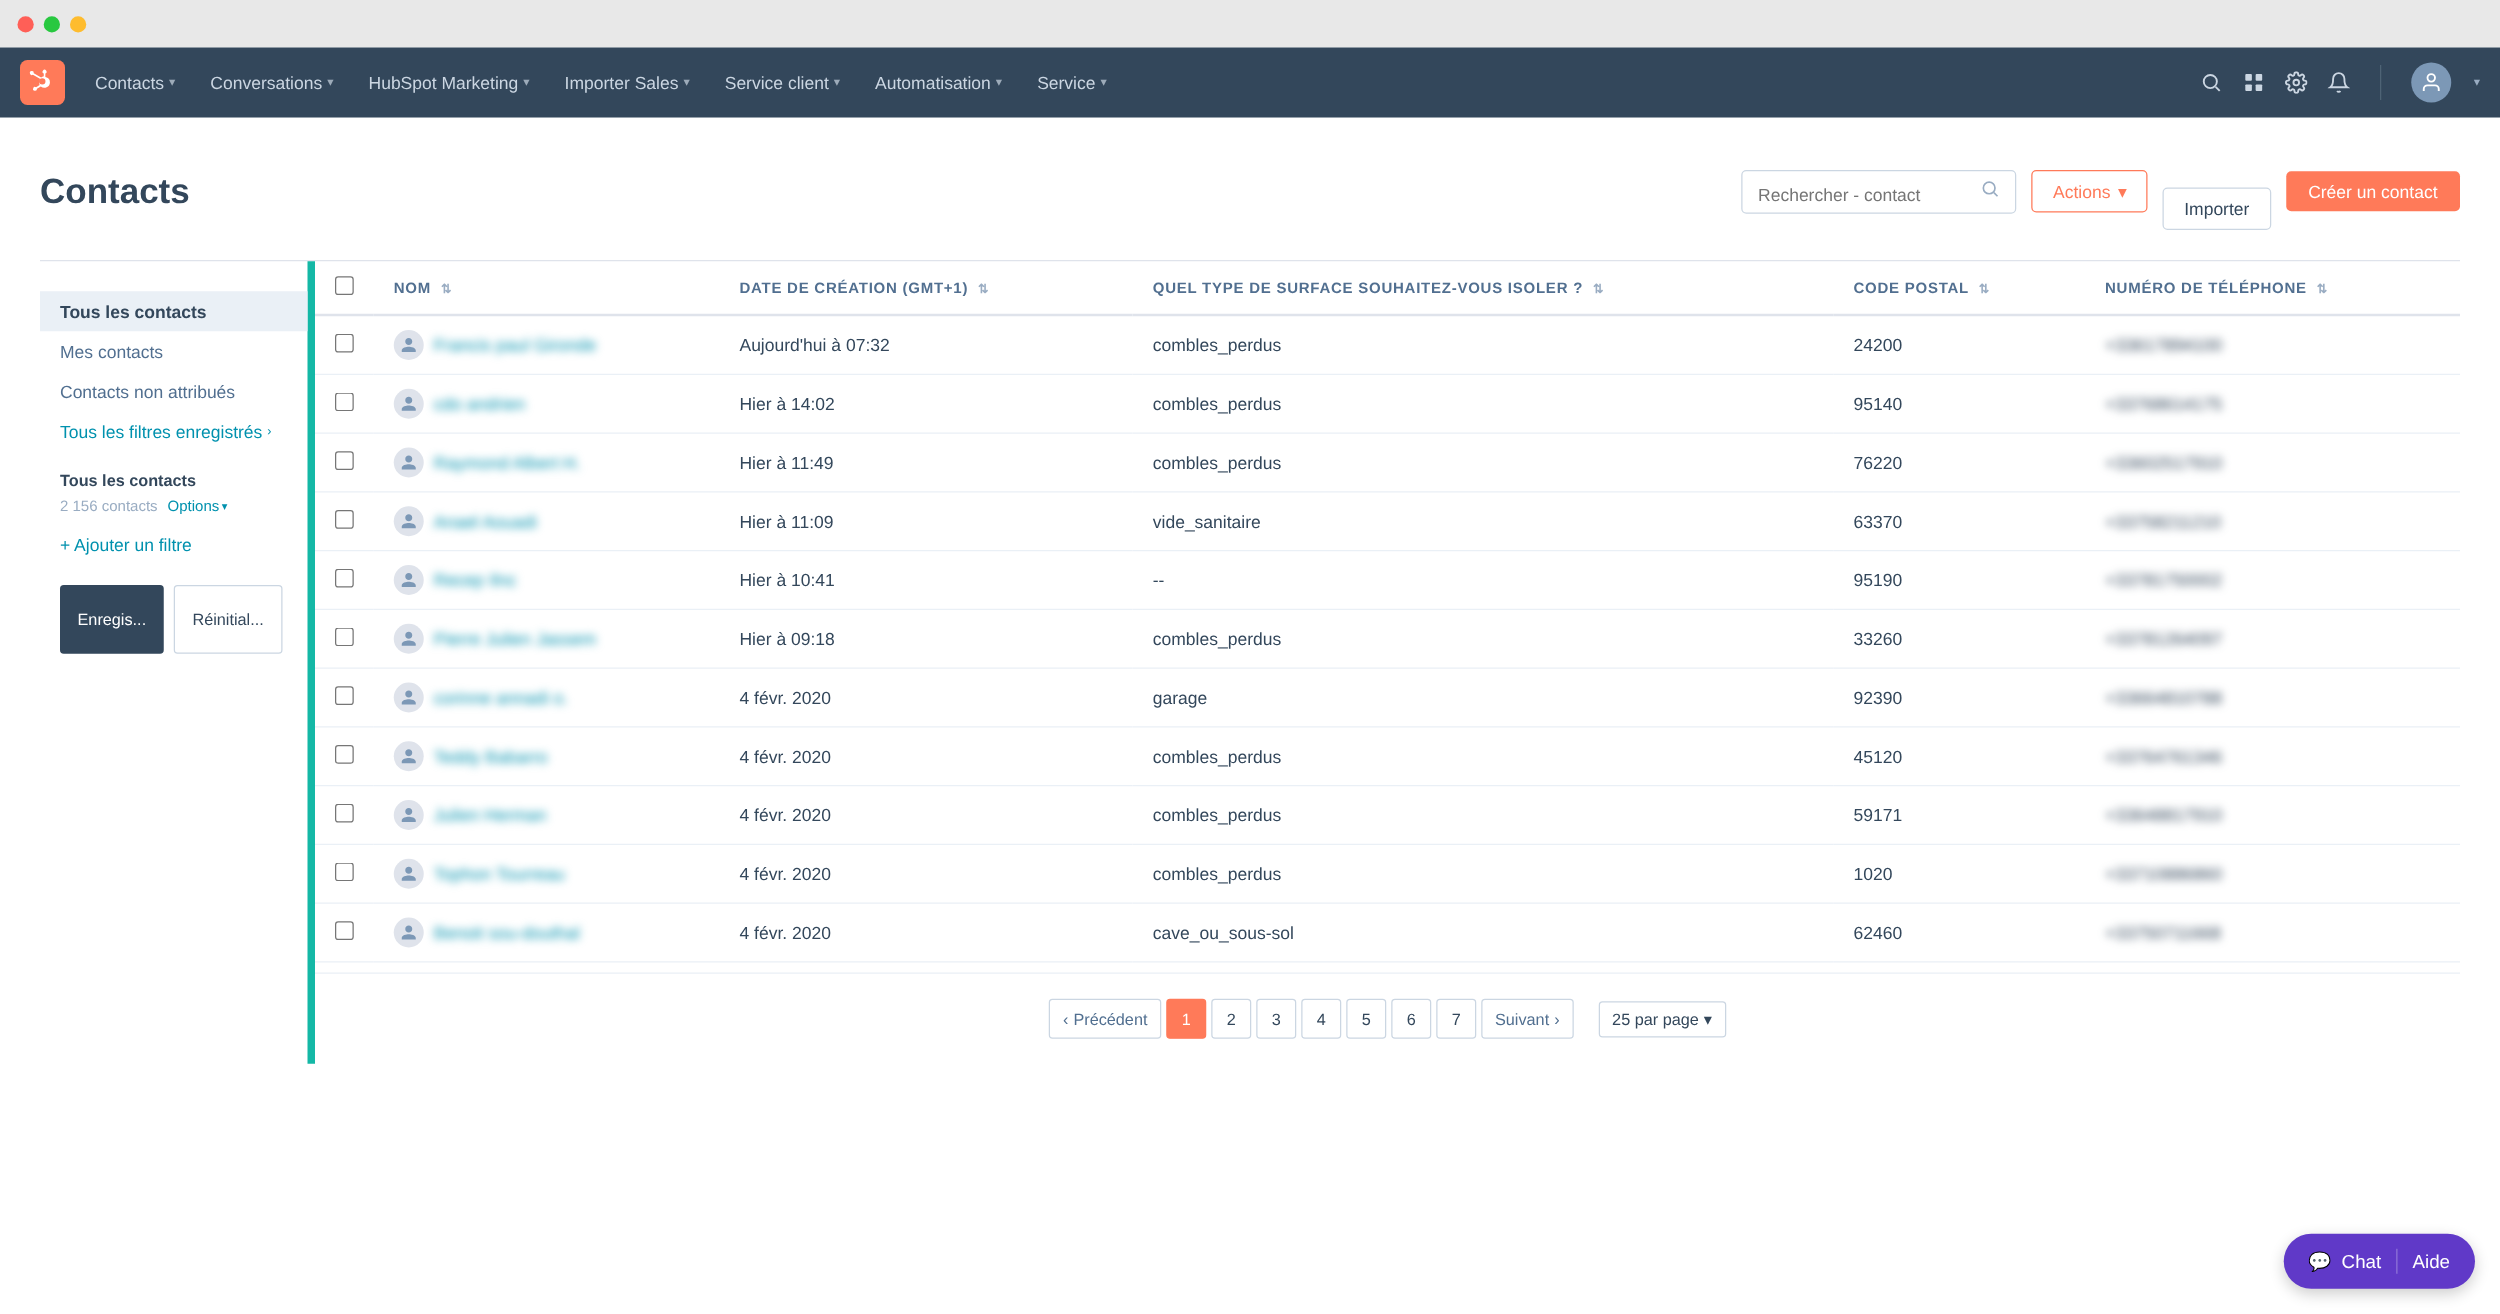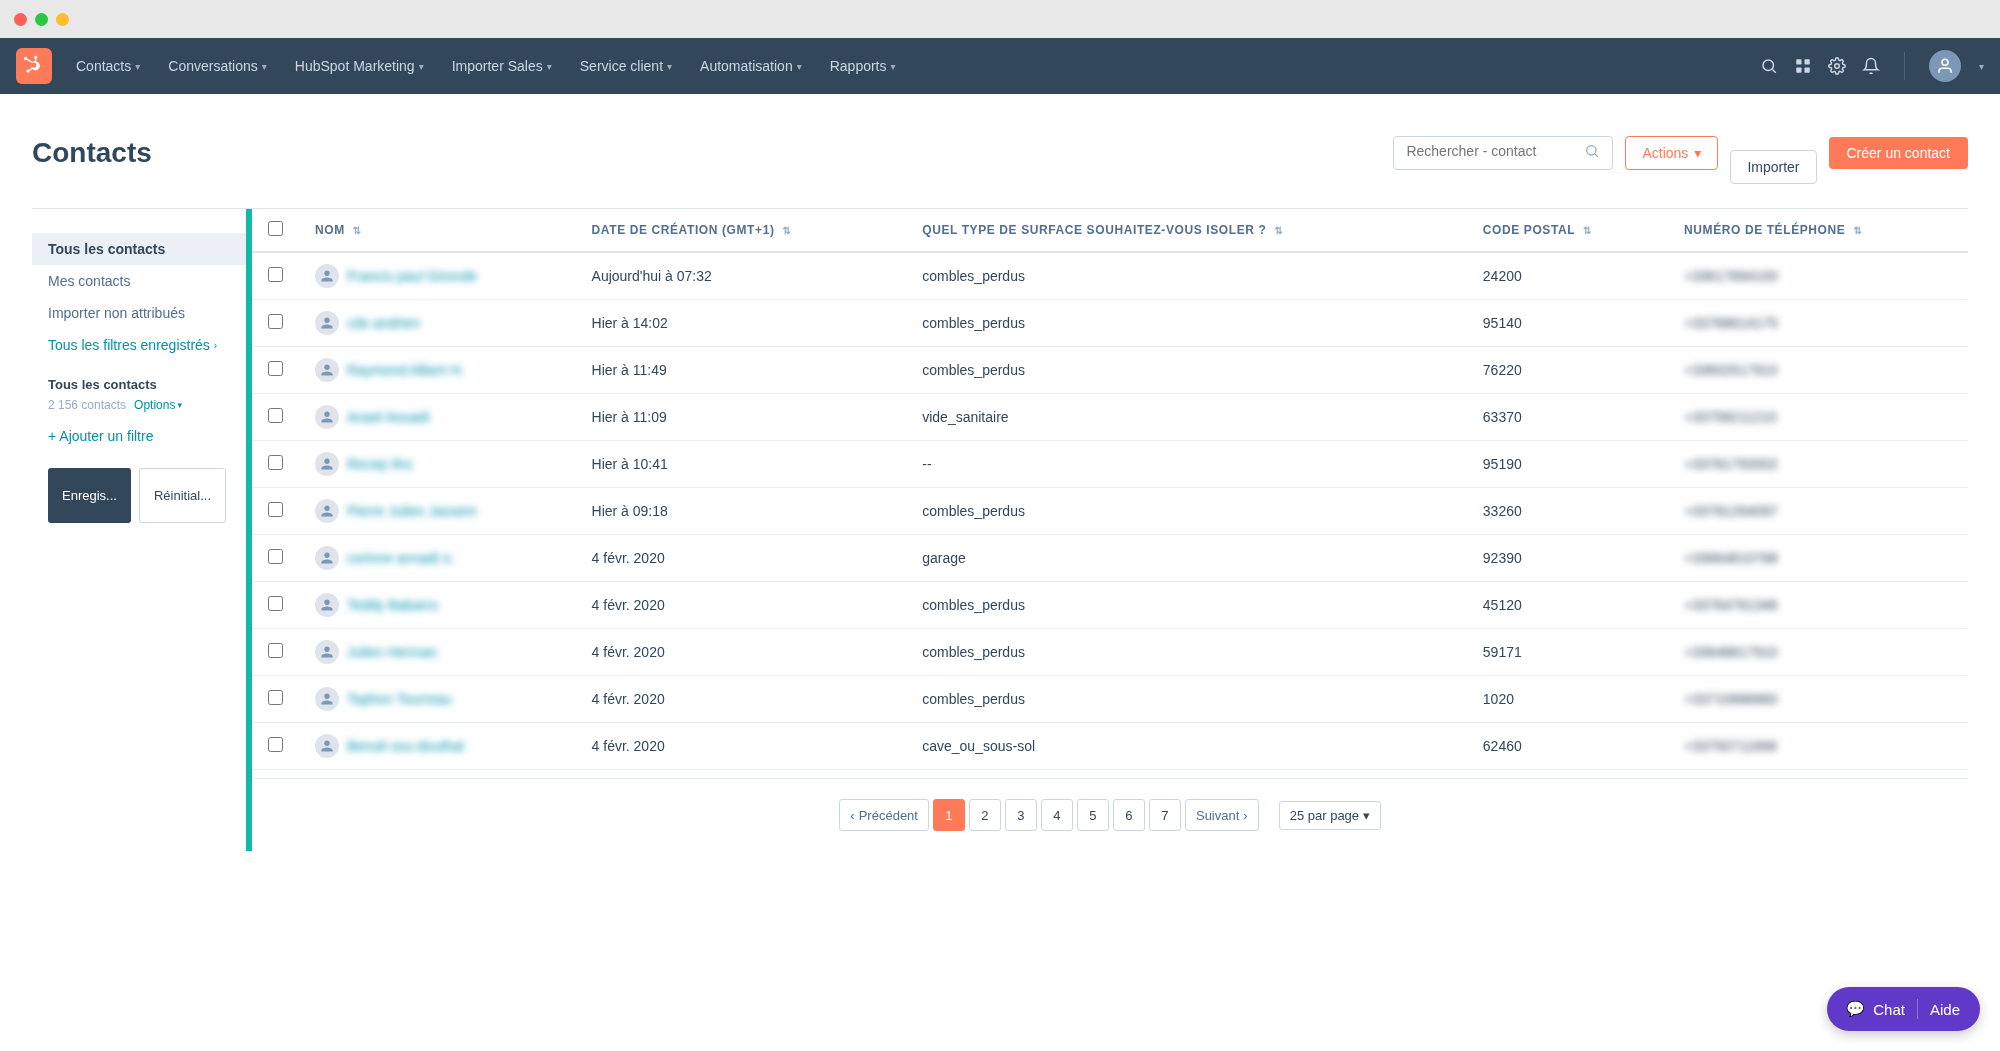--- a/index.html
+++ b/index.html
@@ -82,21 +82,21 @@
       display: flex; align-items: center; justify-content: space-between;
       margin-bottom: 24px;
     }
     .page-title {
       font-size: 28px; font-weight: 600; color: #33475b;
     }
     .header-actions {
       display: flex; align-items: center; gap: 12px;
     }
     .search-box {
-      display: flex; align-items: flex-start;
+      display: flex; align-items: flex-end;
       border: 1px solid #cbd6e2; border-radius: 4px;
       padding: 6px 12px; background: white; gap: 8px;
       width: 220px;
     }
     .search-box input {
       border: none; outline: none; font-size: 14px; color: #99acc2;
       width: 100%; background: transparent;
     }
     .search-box .search-icon { color: #99acc2; font-size: 16px; }
     .btn-outline-orange {
@@ -292,21 +292,21 @@
   </div>
   <div class="nav-item">
     <span>Service client</span>
     <span class="chevron">▾</span>
   </div>
   <div class="nav-item">
     <span>Automatisation</span>
     <span class="chevron">▾</span>
   </div>
   <div class="nav-item">
-    <span>Rapports</span>
+    <span>Service</span>
     <span class="chevron">▾</span>
   </div>
 
   <div class="navbar-spacer"></div>
 
   <div class="navbar-icons">
     <span class="icon-btn">
       <svg width="18" height="18" viewBox="0 0 24 24" fill="none" stroke="currentColor" stroke-width="2">
         <circle cx="11" cy="11" r="7"></circle>
           <line x1="21" y1="21" x2="16.65" y2="16.65"></line>
@@ -375,21 +375,21 @@
   <div class="content-layout">
 
     <div class="sidebar">
       <div class="sidebar-item active">
         <span>Tous les contacts</span>
       </div>
       <div class="sidebar-item">
         <span>Mes contacts</span>
       </div>
       <div class="sidebar-item">
-        <span>Importer non attribués</span>
+        <span>Contacts non attribués</span>
       </div>
       <div class="sidebar-link">
         <span>Tous les filtres enregistrés</span>
         <span style="font-size:10px;">›</span>
       </div>
       <div class="sidebar-section-title">Tous les contacts</div>
       <div class="sidebar-meta">
         <span>2 156 contacts</span>
         <span class="options-btn">
           <span>Options</span>

